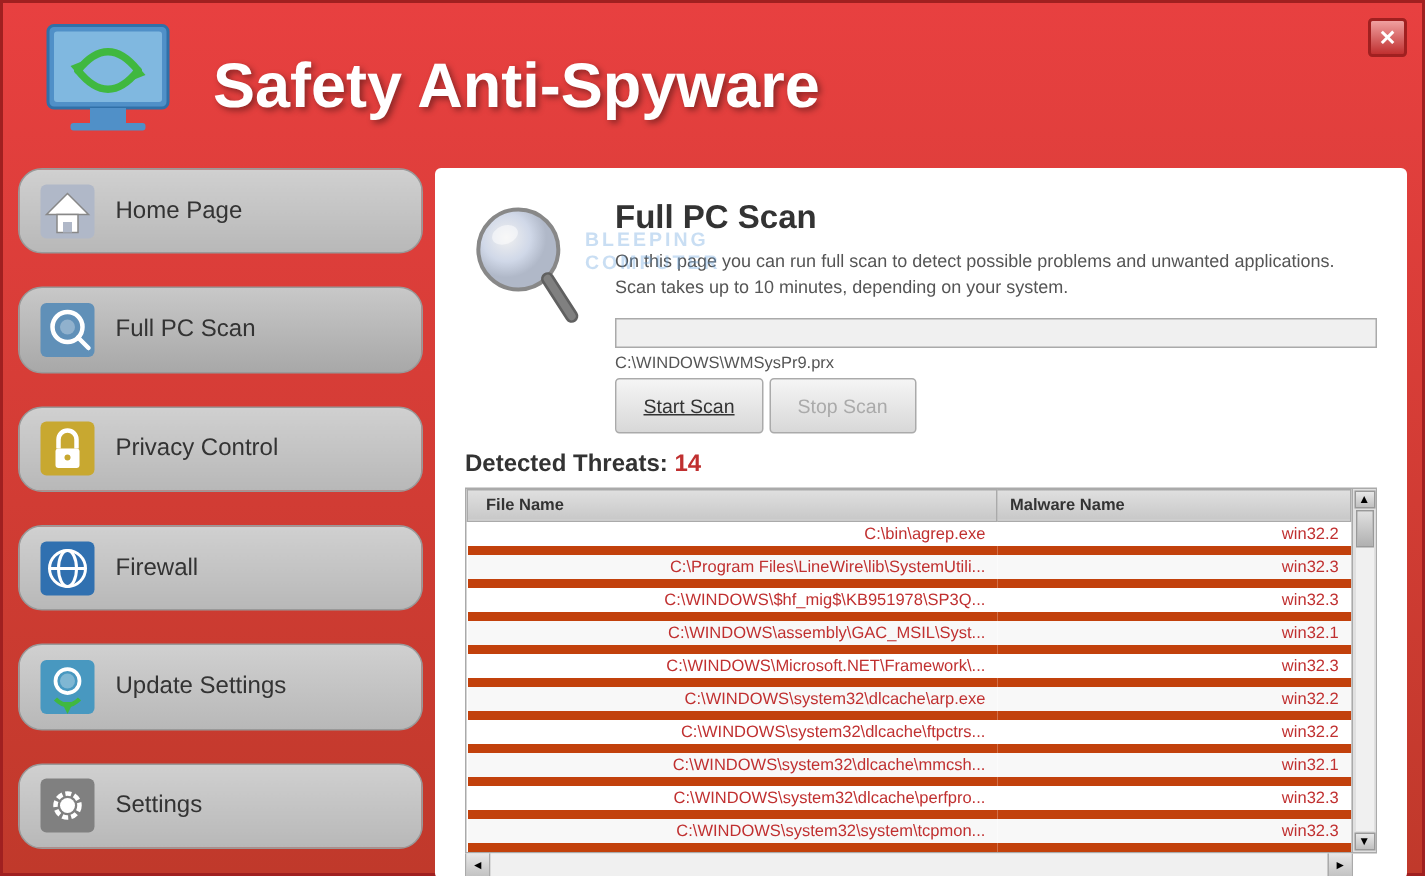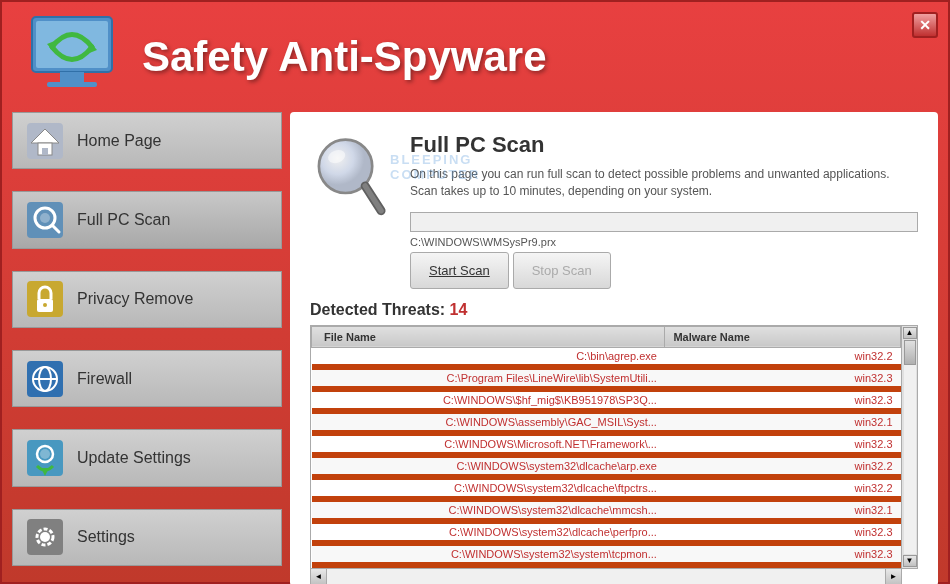--- a/index.html
+++ b/index.html
@@ -77,21 +77,21 @@
       flex-direction: column;
       gap: 2px;
     }
 
     .sidebar-item {
       display: flex;
       align-items: center;
       padding: 24px 12px;
       background: linear-gradient(180deg, #d0d0d0, #b8b8b8);
       border: 1px solid #999;
-      border-radius: 0;
+      border-radius: 16px;
       cursor: pointer;
       margin-bottom: 20px;
       min-height: 55px;
     }
 
     .sidebar-item.active {
       background: linear-gradient(180deg, #c8c8c8, #a8a8a8);
     }
 
     .sidebar-icon {
@@ -314,21 +314,21 @@
 
       <div class="sidebar-item">
         <div class="sidebar-icon">
           <svg width="40" height="40" viewBox="0 0 40 40">
             <rect x="2" y="2" width="36" height="36" rx="4" fill="#c8a830"></rect>
             <rect x="12" y="20" width="16" height="13" rx="2" fill="white"></rect>
             <path d="M14 20 v-6 a6 6 0 0 1 12 0 v6" fill="none" stroke="white" stroke-width="3"></path>
             <circle cx="20" cy="26" r="2" fill="#c8a830"></circle>
           </svg>
         </div>
-        <span class="sidebar-label">Privacy Remove</span>
+        <span class="sidebar-label">Privacy Control</span>
       </div>
 
       <div class="sidebar-item">
         <div class="sidebar-icon">
           <svg width="40" height="40" viewBox="0 0 40 40">
             <rect x="2" y="2" width="36" height="36" rx="4" fill="#3070b0"></rect>
             <circle cx="20" cy="20" r="12" fill="none" stroke="white" stroke-width="2"></circle>
             <ellipse cx="20" cy="20" rx="6" ry="12" fill="none" stroke="white" stroke-width="2"></ellipse>
             <line x1="8" y1="20" x2="32" y2="20" stroke="white" stroke-width="2"></line>
           </svg>

